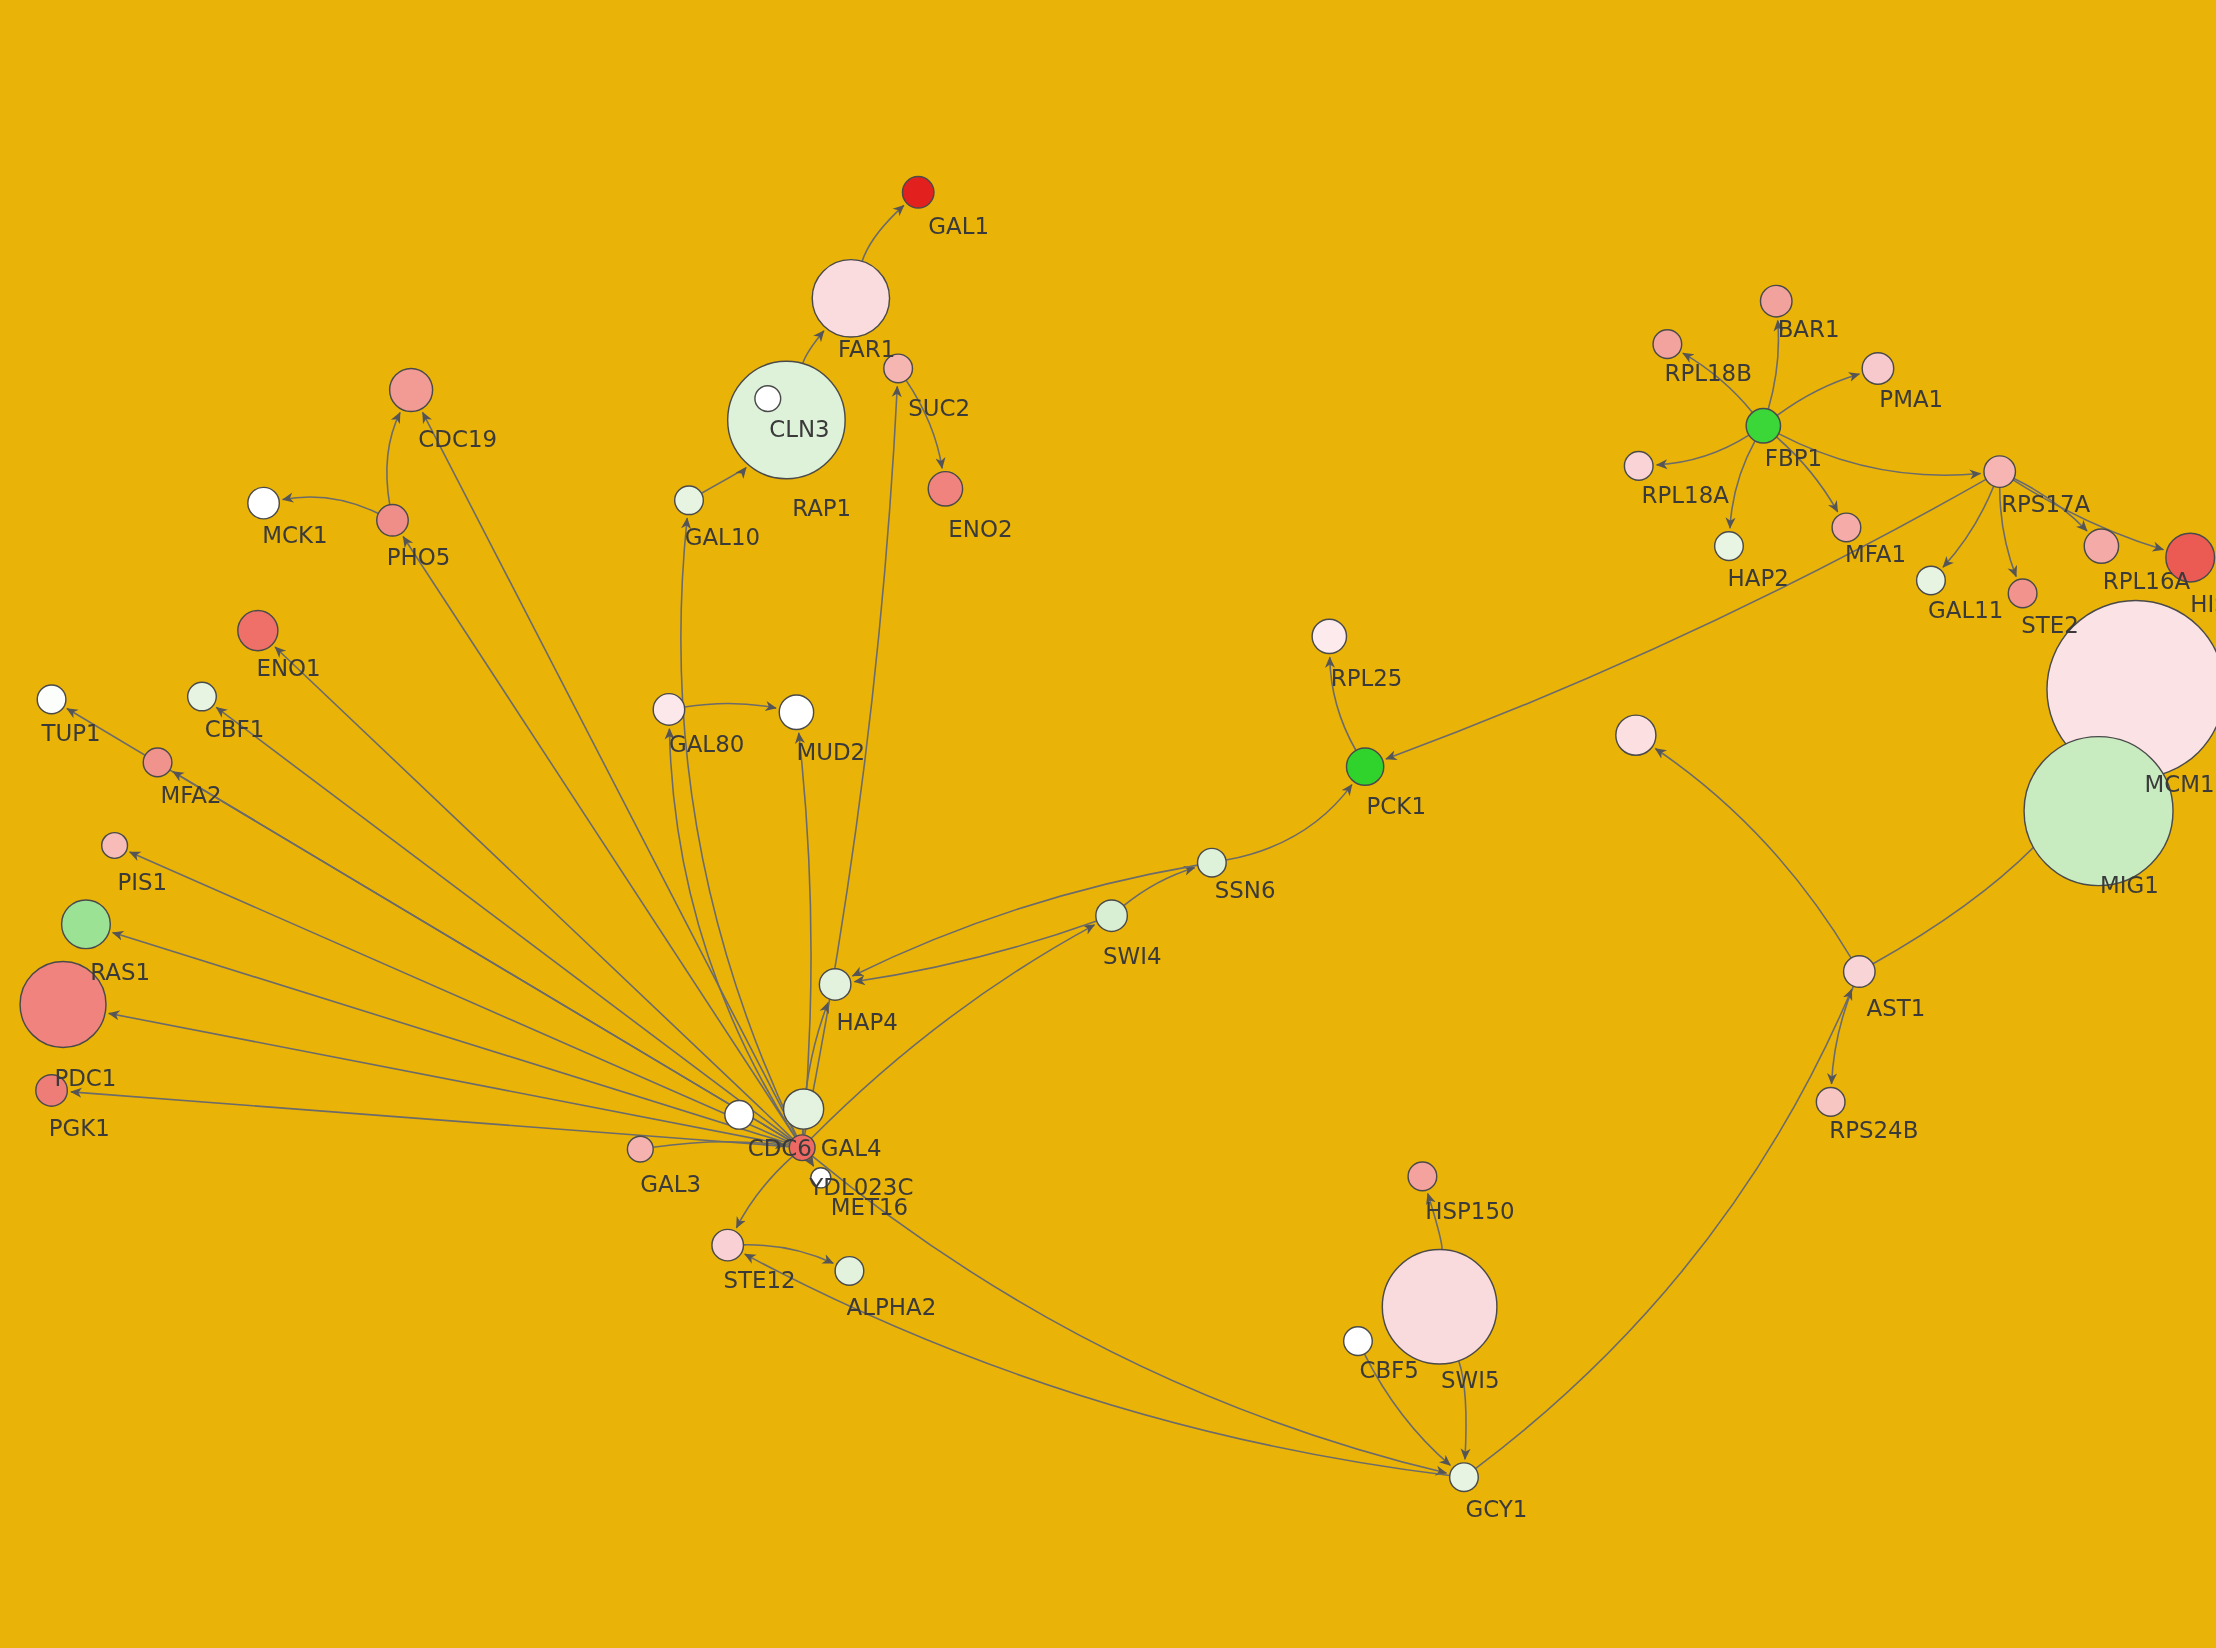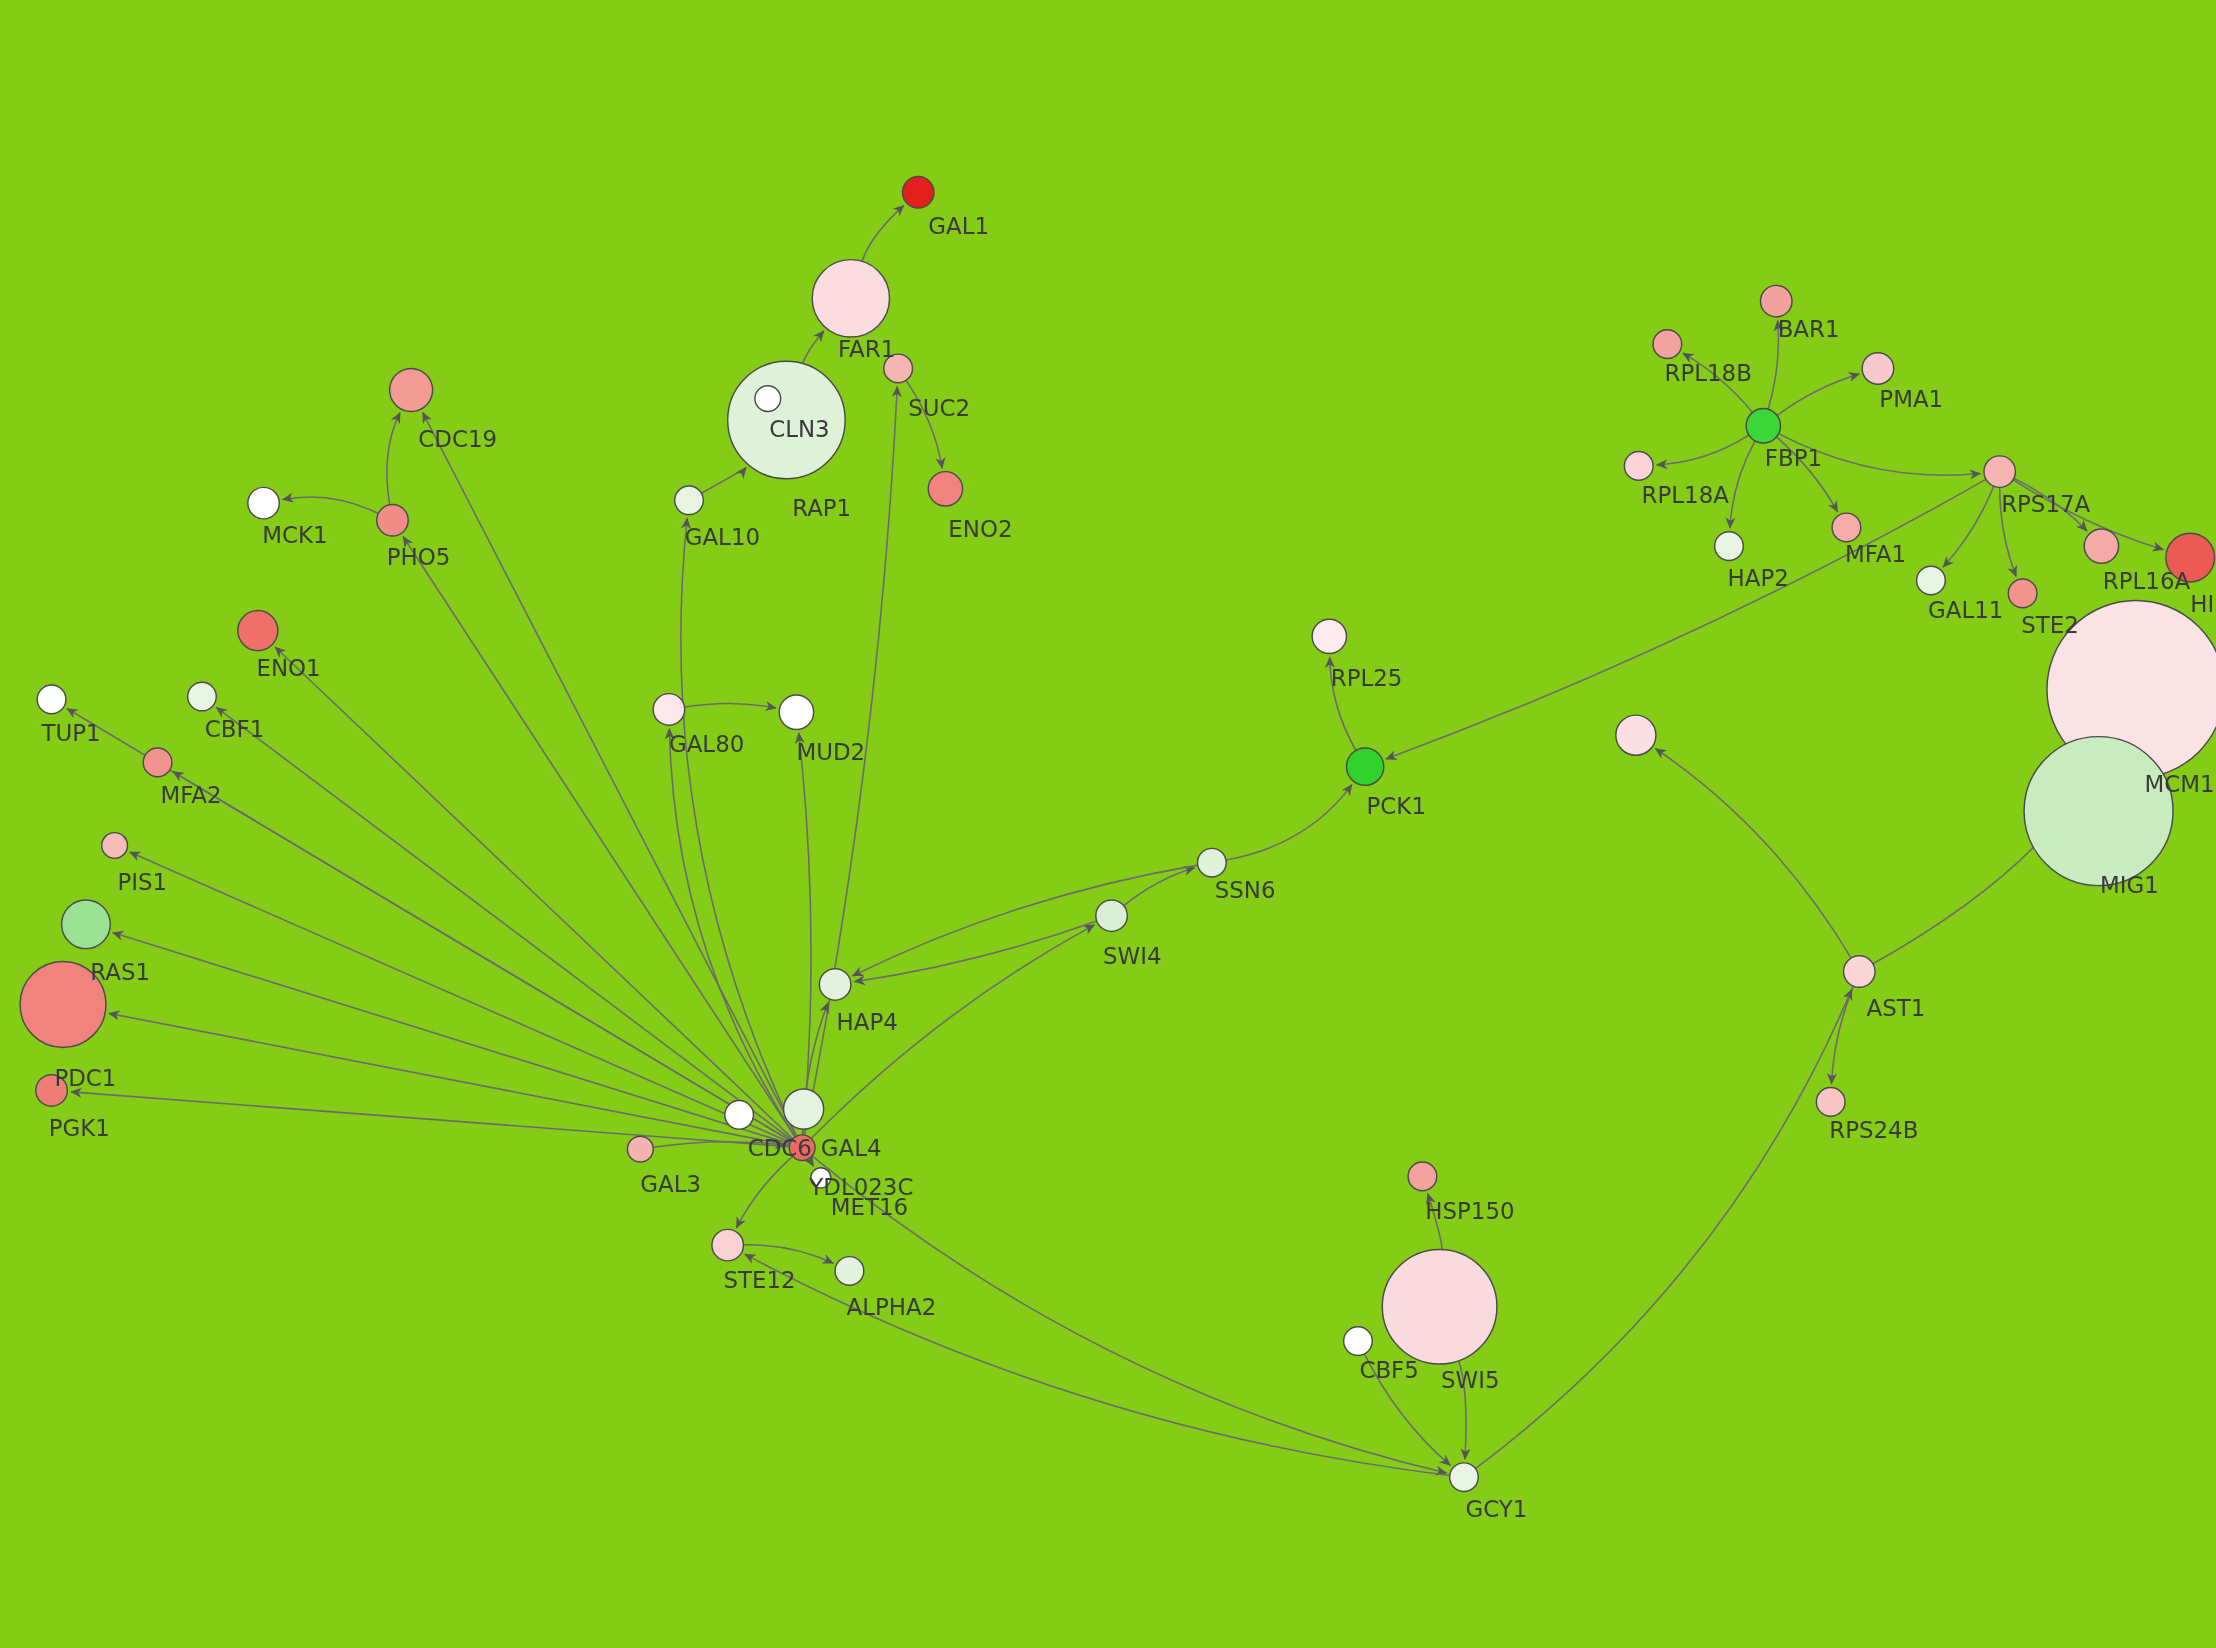--- a/index.html
+++ b/index.html
@@ -5,21 +5,21 @@
   html, body {
     margin: 0;
     padding: 0;
     background: #ffffff;
     font-family: "DejaVu Sans", "Liberation Sans", sans-serif;
   }
   #stage {
     position: relative;
     width: 2216px;
     height: 1648px;
-    background: #84cc16;
+    background: #eab308;
     overflow: hidden;
   }
   #graph {
     position: absolute;
     left: 0; top: 0;
     width: 100%;
     height: 100%;
   }
   .edge {
     fill: none;

